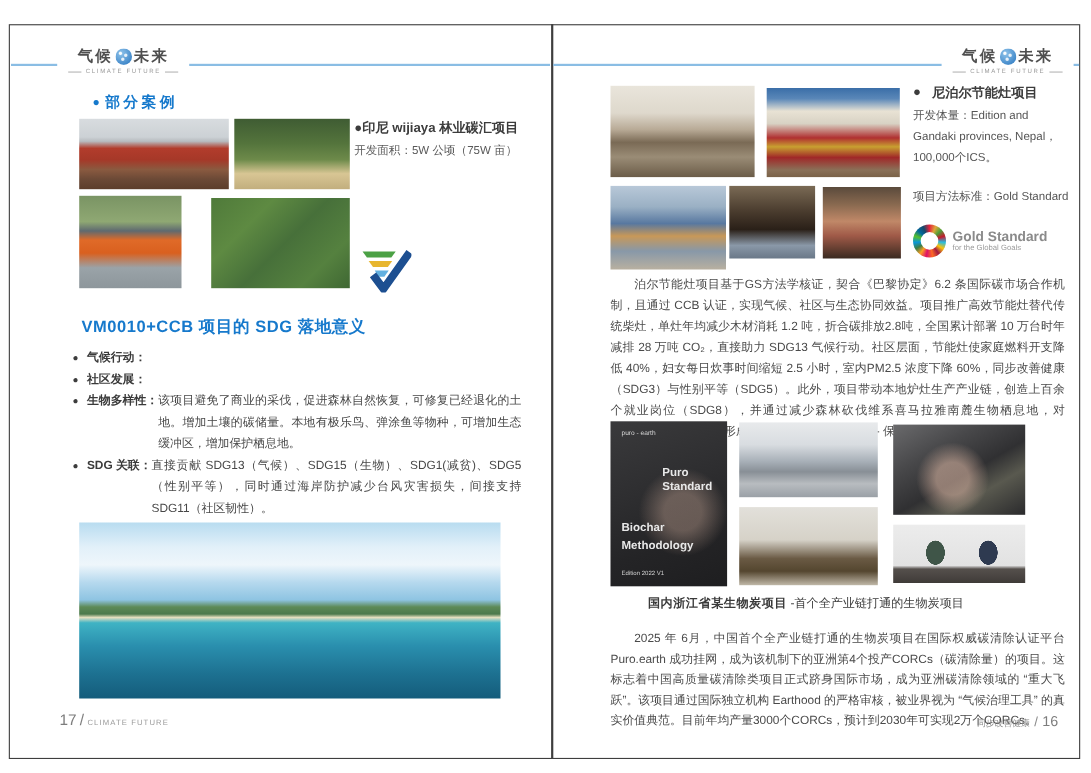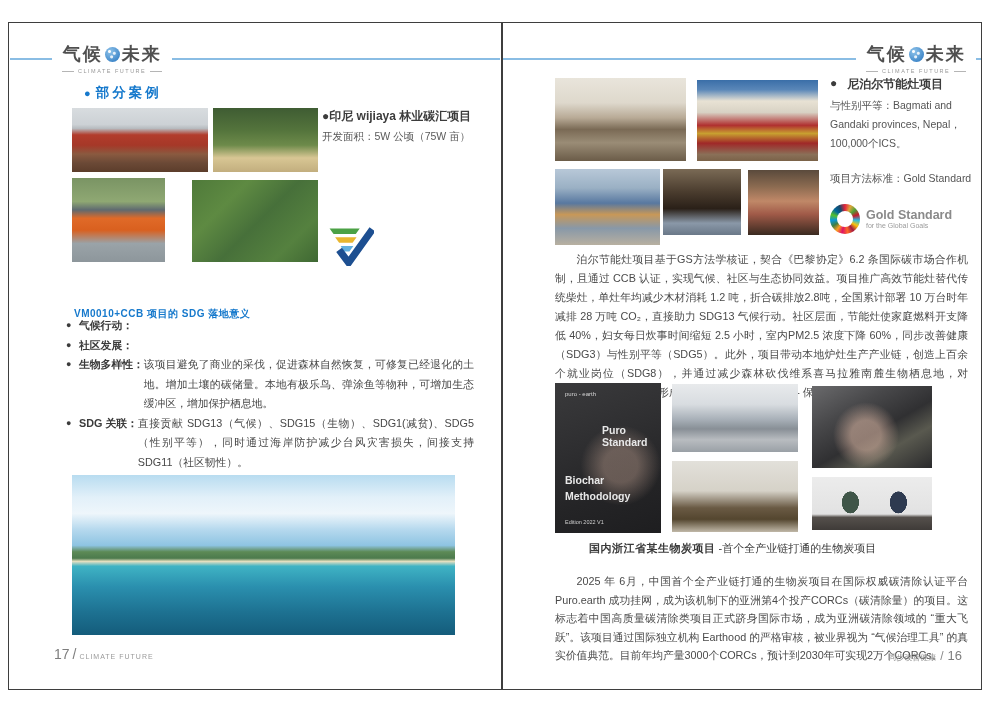--- a/index.html
+++ b/index.html
@@ -11,21 +11,21 @@
   
   .spread-border{left:8px;top:22px;width:974px;height:668px;border:1.5px solid #3e3e3e;box-sizing:border-box;}
   .center-divider{left:501px;top:22px;width:2px;height:668px;background:#3e3e3e;}
   
   .hrule{top:58px;height:2px;background:#8abde4;}
   .hrule-left{left:10px;width:490px;}
   .hrule-right{left:503px;width:478px;}
   .logo{top:40px;background:#fff;padding:2px 10px 1px;text-align:center;}
   .logo-left{left:52px;}
   .logo-right{left:856px;}
-  .logo-row{display:flex;align-items:center;justify-content:center;gap:2px;font-size:18px;font-weight:bold;color:#4f4f4f;letter-spacing:2px;}
+  .logo-row{display:flex;align-items:center;justify-content:center;gap:2px;font-size:14px;font-weight:bold;color:#4f4f4f;letter-spacing:2px;}
   .globe{width:15px;height:15px;border-radius:50%;flex:none;
     background:
       radial-gradient(circle at 30% 30%, rgba(255,255,255,.95) 1px, transparent 2px),
       radial-gradient(circle at 62% 42%, rgba(255,255,255,.85) 1px, transparent 2px),
       radial-gradient(circle at 44% 66%, rgba(255,255,255,.85) 1px, transparent 2px),
       radial-gradient(circle at 35% 30%, #8fc3ea, #3f87c9 75%);}
   .logo-sub{display:flex;align-items:center;justify-content:center;gap:4px;margin-top:2px;}
   .logo-sub span.txt{font-size:5.5px;color:#999;letter-spacing:1.5px;}
   .logo-sub .dash{width:12px;height:1px;background:#b5b5b5;}
   
@@ -65,21 +65,21 @@
       linear-gradient(150deg,#6a6a6c 0%,#48484a 30%,#303032 55%,#59594f 72%,#2a2a2c 100%);}
   .ph-signing{left:812px;top:477px;width:120px;height:53px;
     background:
       radial-gradient(ellipse 14px 18px at 32% 48%, #3f5548 0 60%, transparent 62%),
       radial-gradient(ellipse 14px 18px at 72% 48%, #2e3a50 0 60%, transparent 62%),
       linear-gradient(180deg,#ececec 0%,#e2e2e2 70%,#55504c 76%,#3f3b38 100%);}
   
   .vcs{left:328px;top:226px;display:flex;align-items:center;gap:8px;}
   .vcs-text{font-size:13px;font-weight:bold;color:#44597c;line-height:15px;}
   
-  .sdg-heading{left:74px;top:288px;font-size:10px;letter-spacing:.5px;margin-top:19px;}
+  .sdg-heading{left:74px;top:288px;font-size:15px;letter-spacing:.5px;}
   .bullets{left:66px;top:316px;width:408px;font-size:10.8px;line-height:19.5px;color:#474747;}
   .bullet{display:flex;}
   .b-dot{flex:none;width:13px;font-size:9px;color:#3c3c3c;}
   .b-label{flex:none;font-weight:bold;color:#3a3a3a;white-space:nowrap;}
   .b-text{flex:1;text-align:justify;}
   
   .proj2-title{left:830px;top:76px;display:flex;gap:10px;font-size:12px;font-weight:bold;color:#3c3c3c;}
   .proj2-scale{left:830px;top:96px;font-size:10.5px;line-height:19px;color:#555;}
   .proj2-standard{left:830px;top:172px;font-size:10.5px;color:#555;}
   .gs-logo{left:830px;top:204px;display:flex;align-items:center;gap:6px;}
@@ -208,21 +208,21 @@
 <div class="abs ph ph-banquet"></div>
 <div class="abs ph ph-handout"></div>
 <div class="abs ph ph-stove"></div>
 <div class="abs ph ph-cooking"></div>
 
 <div class="abs proj2-title">
   <span>●</span>
   <span>尼泊尔节能灶项目</span>
 </div>
 <div class="abs proj2-scale">
-  <div>与性别平等：Bagmati and</div>
+  <div>开发体量：Edition and</div>
   <div>Gandaki provinces, Nepal，</div>
   <div>100,000个ICS。</div>
 </div>
 <div class="abs proj2-standard">项目方法标准：Gold Standard</div>
 
 <div class="abs gs-logo">
   <span class="gs-ring"></span>
   <span>
     <div class="gs-text1">Gold Standard</div>
     <div class="gs-text2">for the Global Goals</div>

